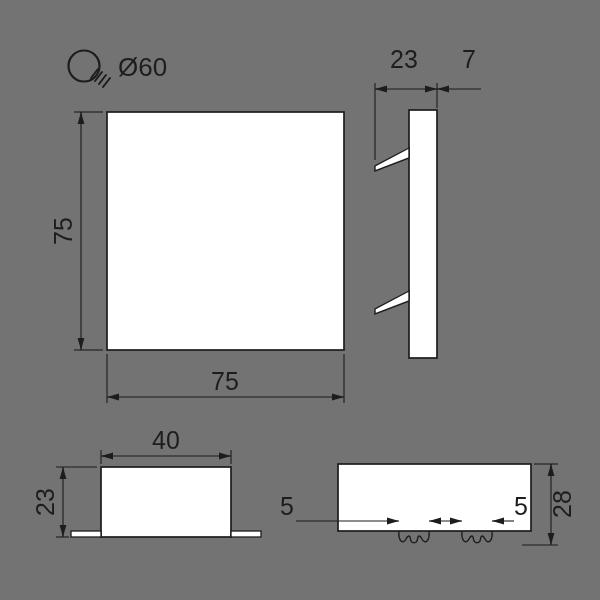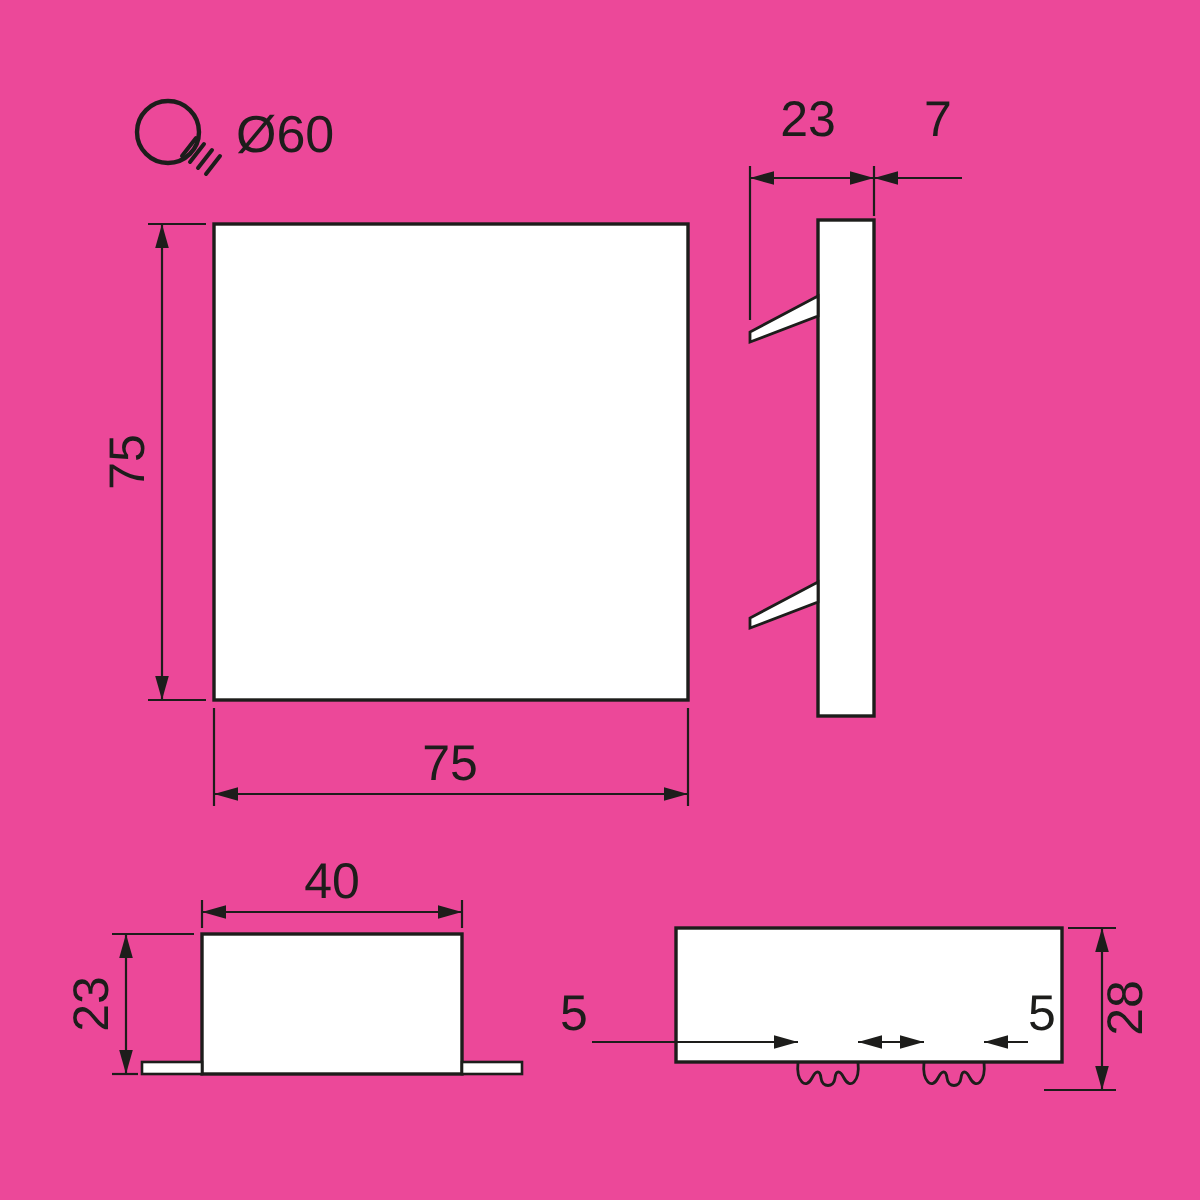--- a/index.html
+++ b/index.html
@@ -4,21 +4,21 @@
 <style>
   html, body {
     margin: 0;
     padding: 0;
     background: #ffffff;
   }
   .stage {
     position: relative;
     width: 600px;
     height: 600px;
-    background: #ec4899;
+    background: #737373;
     font-family: "Liberation Sans", sans-serif;
     text-align: right;
   }
   svg { display: block; }
   .outline {
     fill: #ffffff;
     stroke: #1d1d1b;
     stroke-width: 1.7;
     stroke-linejoin: miter;
   }

